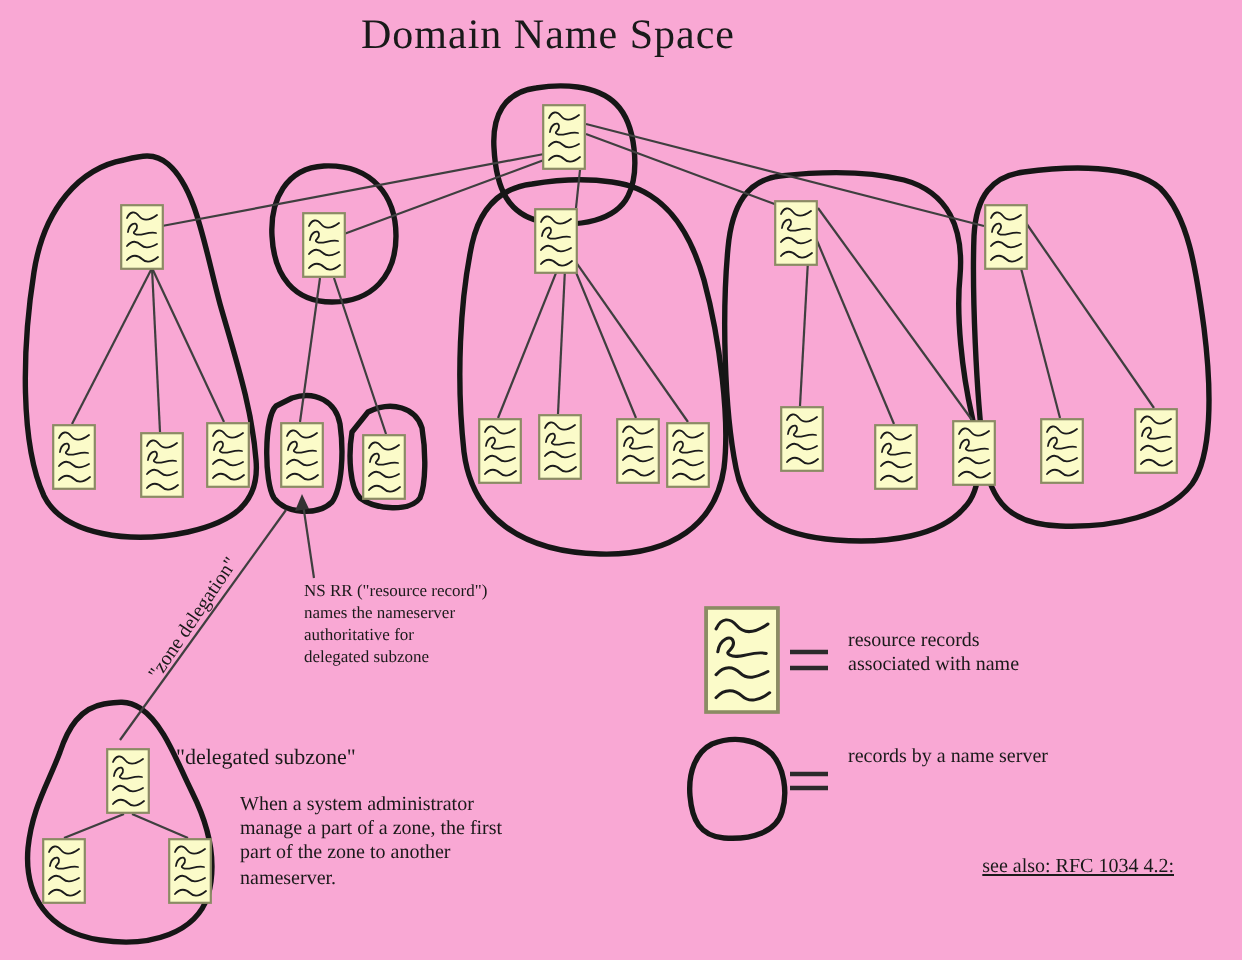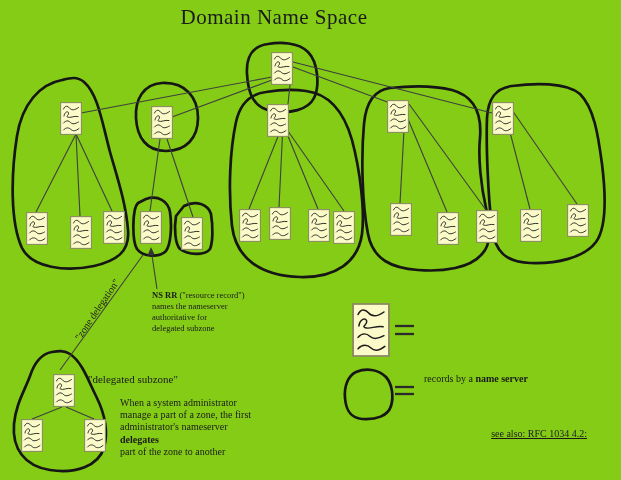--- a/index.html
+++ b/index.html
@@ -1,27 +1,27 @@
 <!DOCTYPE html>
 <html><head>
 <meta charset="utf-8">
 <style>
   html,body{margin:0;padding:0;background:#fff;}
-  #stage{position:relative;width:621px;height:480px;background:#84cc16;overflow:hidden;
+  #stage{position:relative;width:621px;height:480px;background:#f9a8d4;overflow:hidden;
          font-family:"Liberation Serif",serif;color:#1a1a1a;}
   #art{position:absolute;left:0;top:0;}
   .txt{position:absolute;}
   .title{font-size:21px;letter-spacing:.5px;text-align:center;}
   .small{font-size:8.5px;line-height:1.28;}
   .para{font-size:10px;line-height:1.22;}
   .lbl{font-size:11px;}
   .leg{font-size:10px;line-height:1.2;}
   .rfc{font-size:10px;line-height:1.3;text-align:right;}
   .rot{font-size:10px;white-space:nowrap;text-align:center;transform:rotate(-56deg);}
-  b{font-weight:bold;margin-top:44px;}
+  b{font-weight:normal;margin-top:44px;}
   .blob{fill:none;stroke:#161616;stroke-width:2.7;stroke-linejoin:round;stroke-linecap:round;}
   .edge{stroke:#3f3f3f;stroke-width:1.1;fill:none;}
   .eq{stroke:#2a2a2a;stroke-width:2.3;}
   .sq{fill:none;stroke:#1c1c1c;stroke-width:0.9;stroke-linecap:round;}
 </style>
 </head>
 <body>
 
 <div id="stage">
 
@@ -124,24 +124,28 @@
     <div>names the nameserver</div>
     <div>authoritative for</div>
     <div>delegated subzone</div>
   </div>
 
   <div class="txt lbl" style="left:88px;top:373px;">"delegated subzone"</div>
 
   <div class="txt para" style="left:120px;top:397px;width:145px;">
     <div>When a system administrator</div>
     <div>manage a part of a zone, the first</div>
-    <div><span>administrator's nameserver </span><b>delegates</b></div>
     <div>part of the zone to another</div>
+    <div>nameserver.</div>
   </div>
 
+  <div class="txt leg" style="left:424px;top:315px;">
+    <div><b>resource records</b></div>
+    <div>associated with name</div>
+  </div>
 
   <div class="txt leg" style="left:424px;top:373px;">
     <div><span>records by a </span><b>name server</b></div>
   </div>
 
   <div class="txt rfc" style="right:34px;top:427px;width:220px;text-decoration:underline;">
     <div>see also: RFC 1034 4.2:</div>
   </div>
 
 </div>

